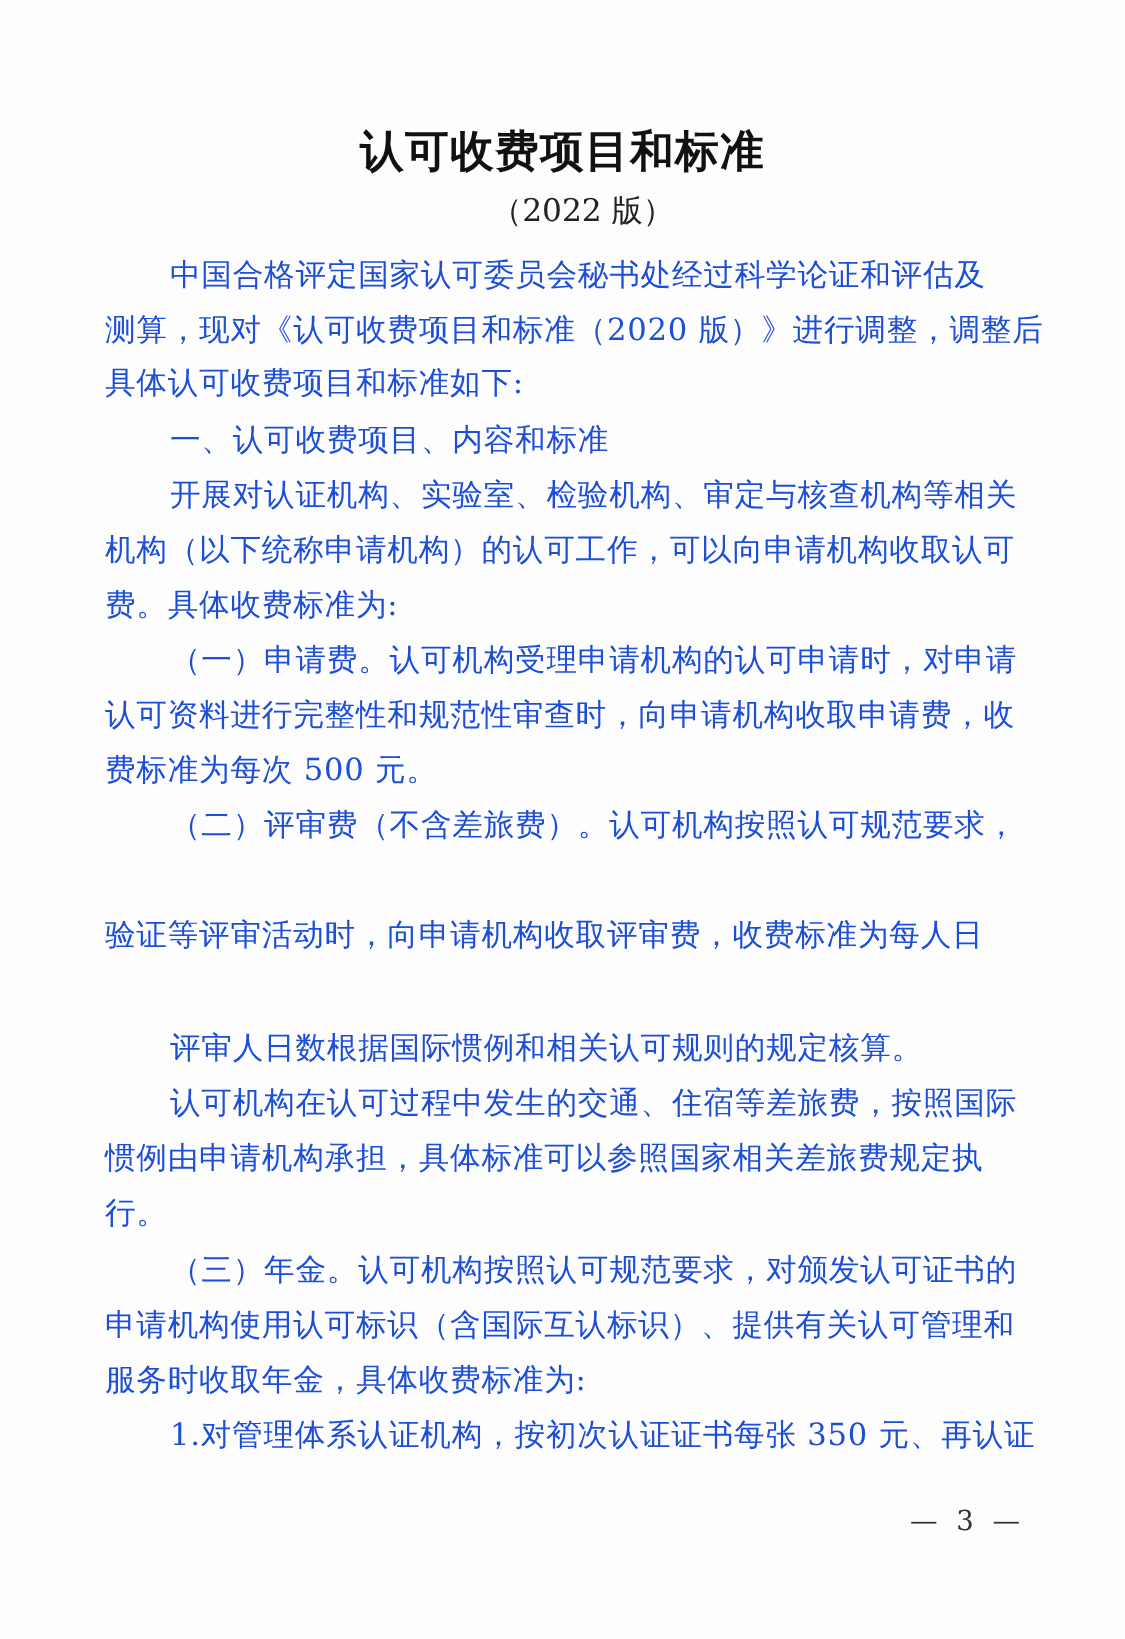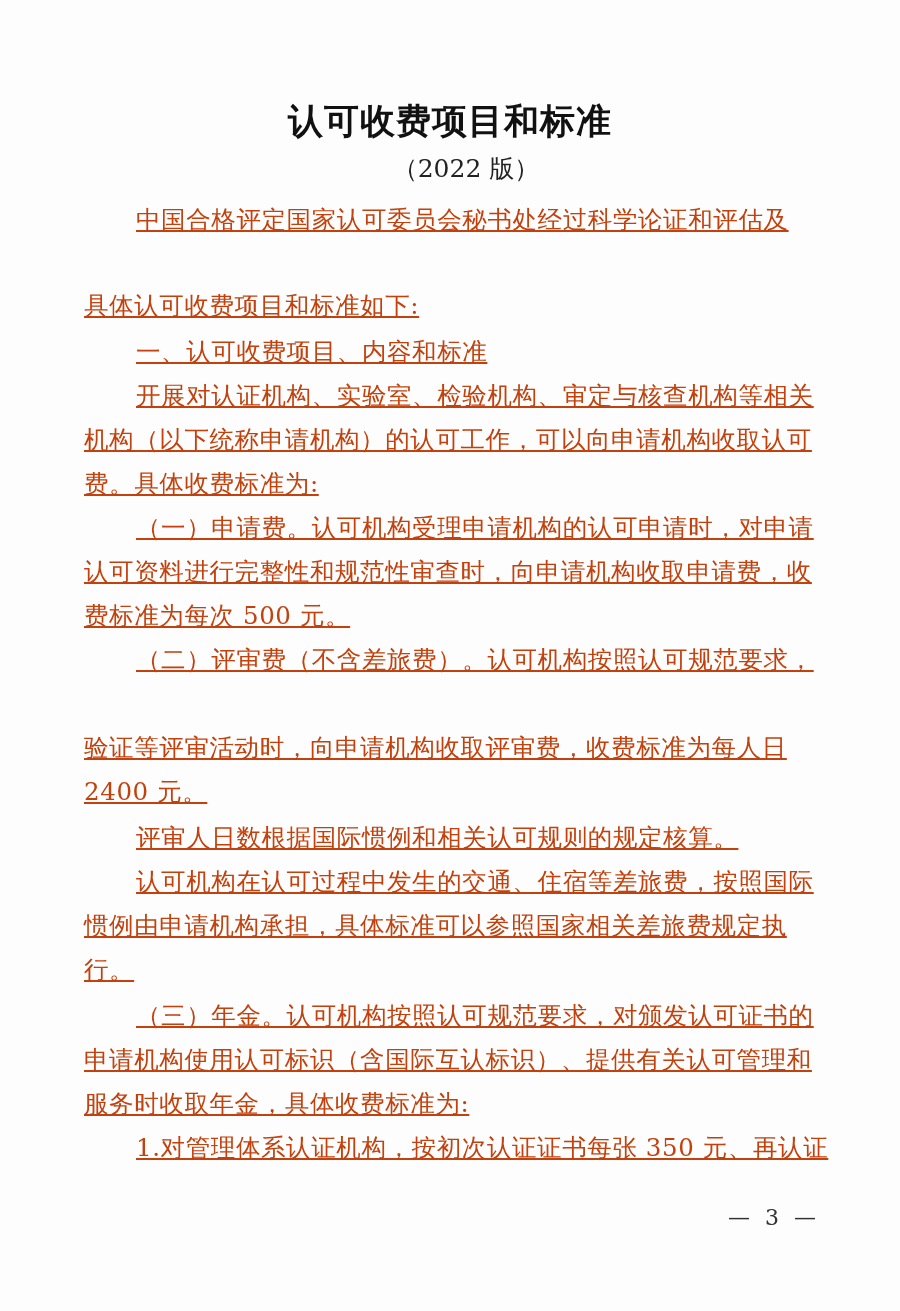--- a/index.html
+++ b/index.html
@@ -44,58 +44,57 @@
       padding-left: 32px;
       box-sizing: border-box;
     }
     .line {
       position: absolute;
       left: 84px;
       width: 740px;
       font-size: 24.5px;
       line-height: 32px;
       white-space: nowrap;
-      color: #c2410c;
+      color: #1d4ed8;
       letter-spacing: 0.6px;
-      text-decoration: underline;
     }
     .indent { left: 136px; }
     .page-number {
       position: absolute;
       left: 728px;
       top: 1205px;
       font-size: 22px;
       color: #333;
       letter-spacing: 4px;
     }
   </style>
 </head>
 <body>
 
 <div class="page">
 
   <div class="title">认可收费项目和标准</div>
   <div class="subtitle">（2022 版）</div>
 
   <div class="line indent" style="top:204px">中国合格评定国家认可委员会秘书处经过科学论证和评估及</div>
+  <div class="line" style="top:248px">测算，现对《认可收费项目和标准（2020 版）》进行调整，调整后</div>
   <div class="line" style="top:290px">具体认可收费项目和标准如下:</div>
 
   <div class="line indent" style="top:336px">一、认可收费项目、内容和标准</div>
 
   <div class="line indent" style="top:380px">开展对认证机构、实验室、检验机构、审定与核查机构等相关</div>
   <div class="line" style="top:424px">机构（以下统称申请机构）的认可工作，可以向申请机构收取认可</div>
   <div class="line" style="top:468px">费。具体收费标准为:</div>
 
   <div class="line indent" style="top:512px">（一）申请费。认可机构受理申请机构的认可申请时，对申请</div>
   <div class="line" style="top:556px">认可资料进行完整性和规范性审查时，向申请机构收取申请费，收</div>
   <div class="line" style="top:600px">费标准为每次 500 元。</div>
 
   <div class="line indent" style="top:644px">（二）评审费（不含差旅费）。认可机构按照认可规范要求，</div>
   <div class="line" style="top:732px">验证等评审活动时，向申请机构收取评审费，收费标准为每人日</div>
-  <div class="line" style="top:776px">2400 元。</div>
 
   <div class="line indent" style="top:822px">评审人日数根据国际惯例和相关认可规则的规定核算。</div>
 
   <div class="line indent" style="top:866px">认可机构在认可过程中发生的交通、住宿等差旅费，按照国际</div>
   <div class="line" style="top:910px">惯例由申请机构承担，具体标准可以参照国家相关差旅费规定执</div>
   <div class="line" style="top:954px">行。</div>
 
   <div class="line indent" style="top:1000px">（三）年金。认可机构按照认可规范要求，对颁发认可证书的</div>
   <div class="line" style="top:1044px">申请机构使用认可标识（含国际互认标识）、提供有关认可管理和</div>
   <div class="line" style="top:1088px">服务时收取年金，具体收费标准为:</div>

